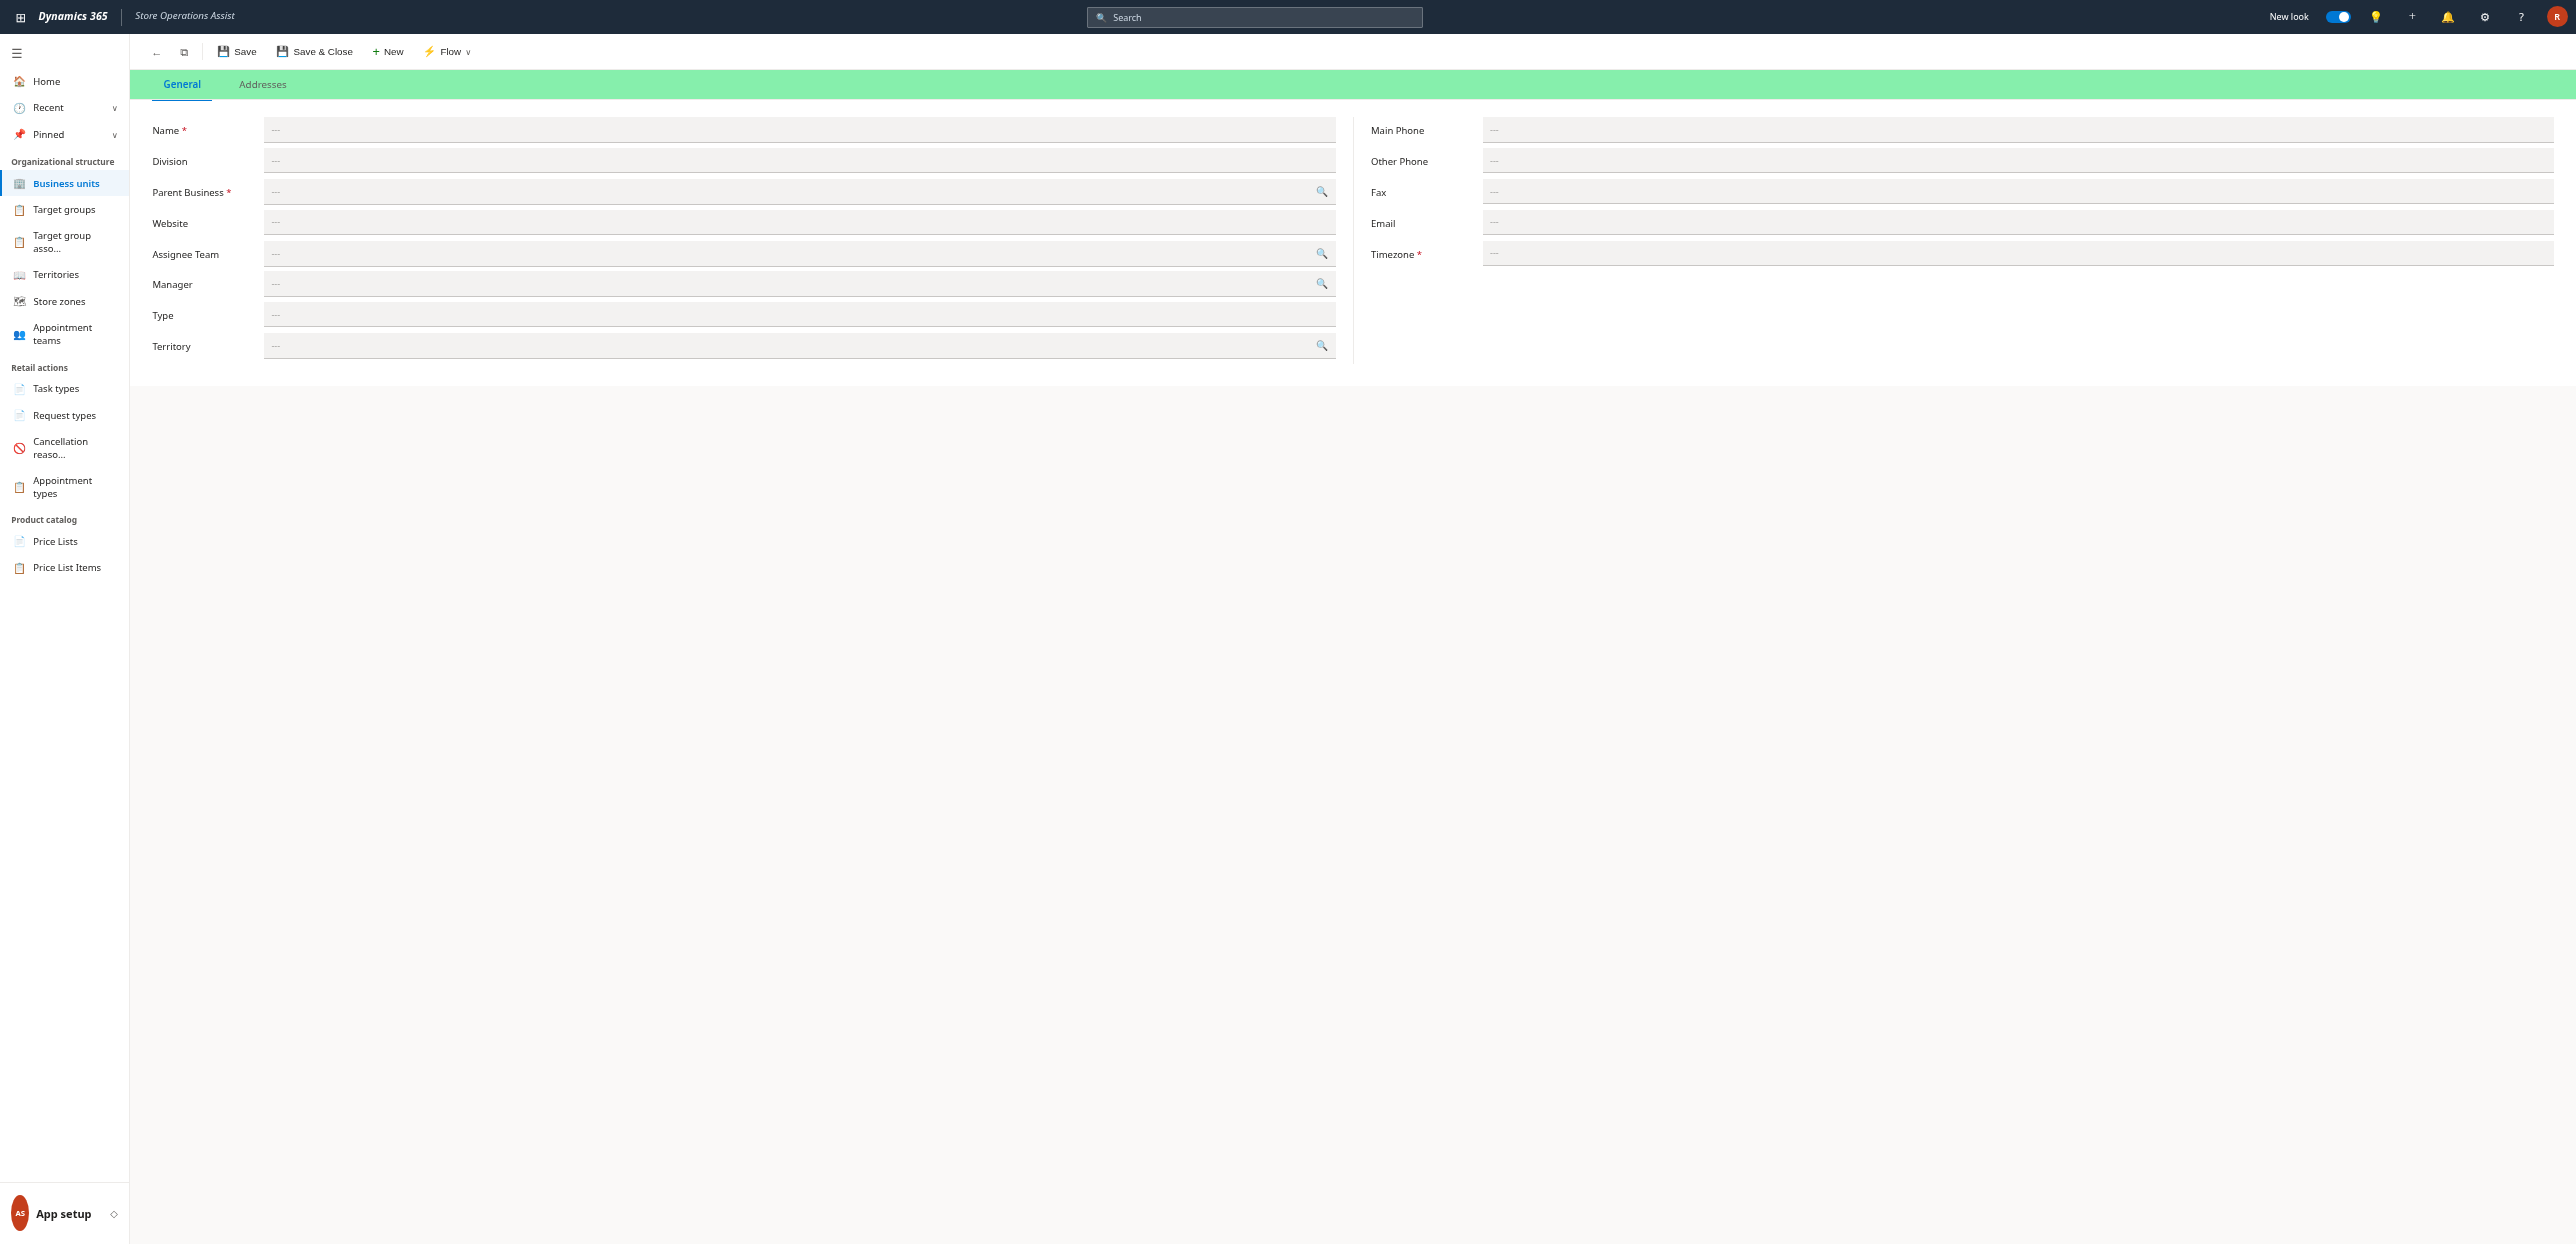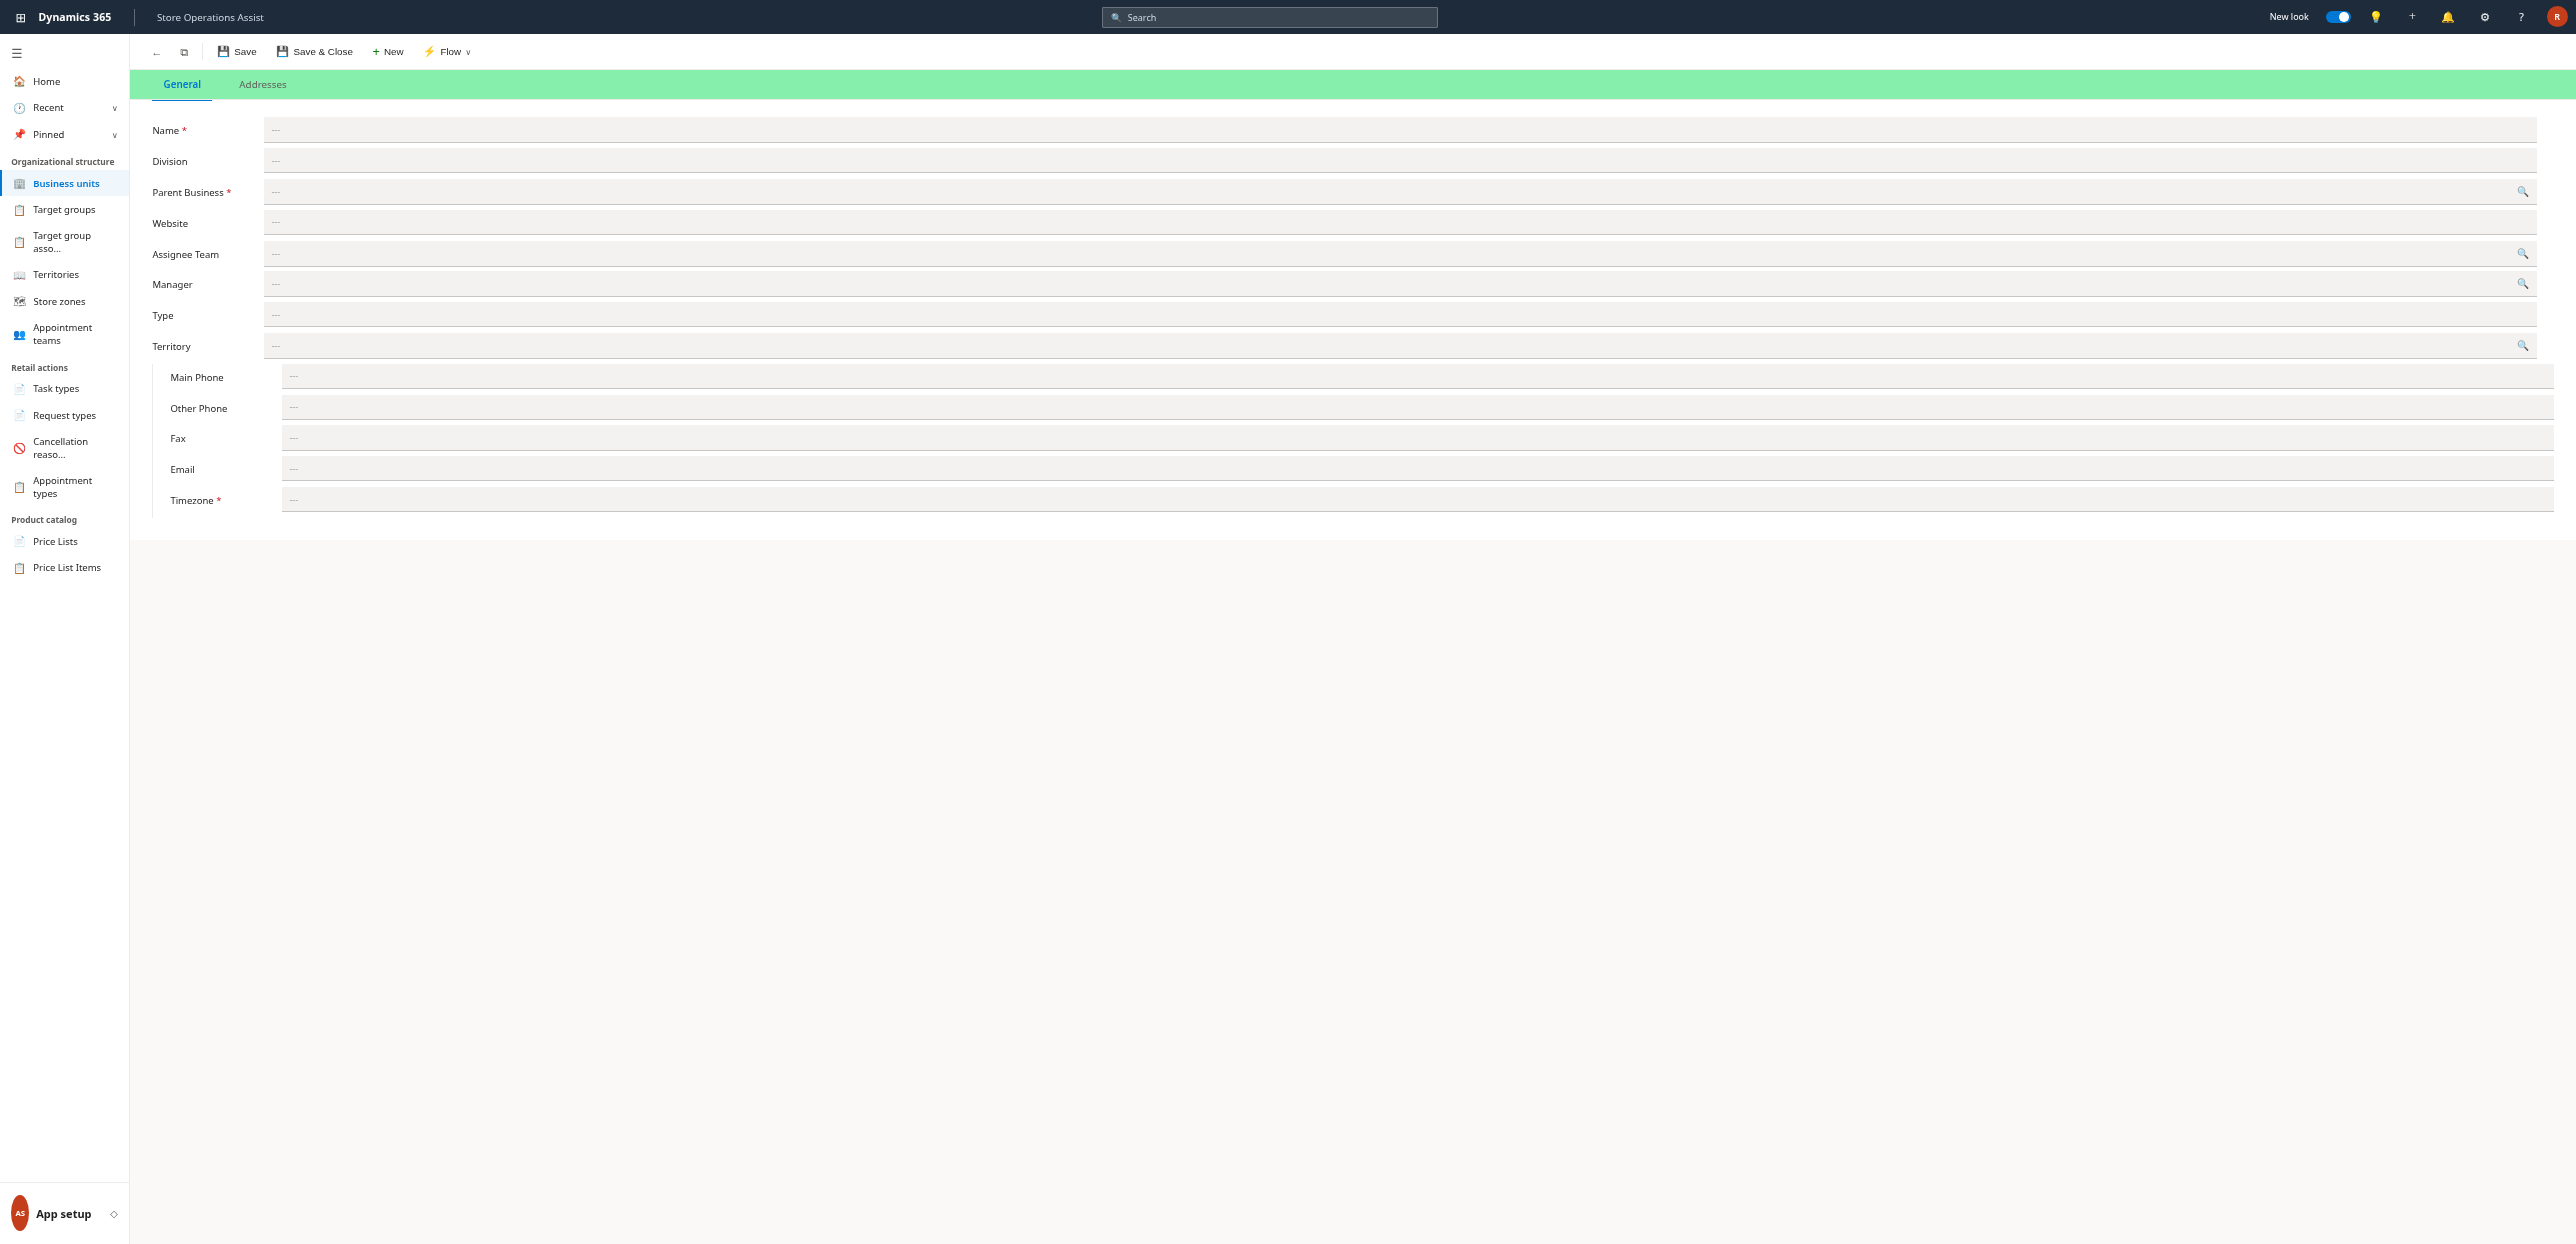--- a/index.html
+++ b/index.html
@@ -12,21 +12,21 @@
       height: 34px;
       display: flex;
       align-items: center;
       padding: 0 8.4px;
       gap: 0;
       flex-shrink: 0;
       z-index: 100;
     }
     .top-nav-grid { display: flex; align-items: center; height: 34px; }
     .nav-apps-icon { color: #fff; font-size: 12.6px; padding: 0 7px; cursor: pointer; }
-    .nav-brand { display: flex; align-items: center; gap: 14px; }
+    .nav-brand { display: flex; align-items: flex-start; gap: 5px; font-style: italic; }
     .nav-brand-d365 { font-weight: 700; font-size: 10.5px; color: #fff; padding: 0 5.6px; letter-spacing: 0.01em; }
     .nav-divider { width: 0.7px; height: 17px; background: rgba(255,255,255,0.3); margin: 0 2.8px; }
     .nav-brand-app { font-size: 9.8px; color: #cdd8e3; padding: 0 5.6px; }
     .nav-search { flex: 1; display: flex; justify-content: center; }
     .nav-search-box { display: flex; align-items: center; background: rgba(255,255,255,0.12); border: 0.7px solid rgba(255,255,255,0.25); border-radius: 1.4px; padding: 0 8.4px; width: 336px; height: 21px; gap: 5.6px; cursor: text; }
     .nav-search-box span { color: #cdd8e3; font-size: 9px; }
     .nav-right { display: flex; align-items: center; gap: 14px; margin-left: auto; }
     .nav-right-label { font-size: 9px; color: #fff; margin-right: 2.8px; }
     .nav-toggle { display: flex; align-items: center; }
     .toggle-switch { width: 25px; height: 12.6px; background: #0078d4; border-radius: 6.3px; position: relative; cursor: pointer; }
@@ -72,21 +72,21 @@
     .page-header { background: #fff; padding: 17px 22.4px 11.2px 22.4px; border-bottom: 0.7px solid #edebe9; }
     .page-title { font-size: 15.4px; font-weight: 600; color: #201f1e; }
 
     
     .tabs { background: #86efac; display: flex; gap: 16px; padding: 0 22.4px; border-bottom: 1.4px solid #edebe9; }
     .tab { padding: 8.4px 11.2px; font-size: 9.8px; cursor: pointer; color: #605e5c; border-bottom: 1.4px solid transparent; margin-bottom: -1.4px; }
     .tab.active { color: #0078d4; border-bottom: 1.4px solid #0078d4; font-weight: 600; }
 
     
     .form-container { background: #fff; margin: 0; padding: 17px 22.4px 22.4px 22.4px; }
-    .form-grid { display: grid; grid-template-columns: 1fr; gap: 0; }
+    .form-grid { display: grid; grid-template-columns: 1fr 1fr; gap: 0; }
     .form-col { padding: 0 17px 0 0; }
     .form-col:last-child { padding-right: 0; padding-left: 17px; border-left: 0.7px solid #edebe9; }
     .form-row { display: flex; align-items: flex-start; margin-bottom: 2.8px; min-height: 28px; }
     .form-label { width: 112px; flex-shrink: 0; padding: 7px 0; font-size: 9.5px; color: #201f1e; }
     .form-label.required::after { content: ' *'; color: #c50f1f; }
     .form-field { flex: 1; }
     .form-input { background: #f3f2f1; border: none; border-bottom: 0.7px solid #c8c6c4; padding: 5.6px 7px; font-size: 9.5px; color: #a19f9d; min-height: 25px; display: flex; align-items: center; width: 100%; }
     .form-input-with-search { display: flex; align-items: center; background: #f3f2f1; border-bottom: 0.7px solid #c8c6c4; }
     .form-input-with-search .form-input-text { flex: 1; padding: 5.6px 7px; font-size: 9.5px; color: #a19f9d; min-height: 25px; display: flex; align-items: center; }
     .form-search-icon { padding: 0 7px; color: #605e5c; font-size: 9.8px; cursor: pointer; }

